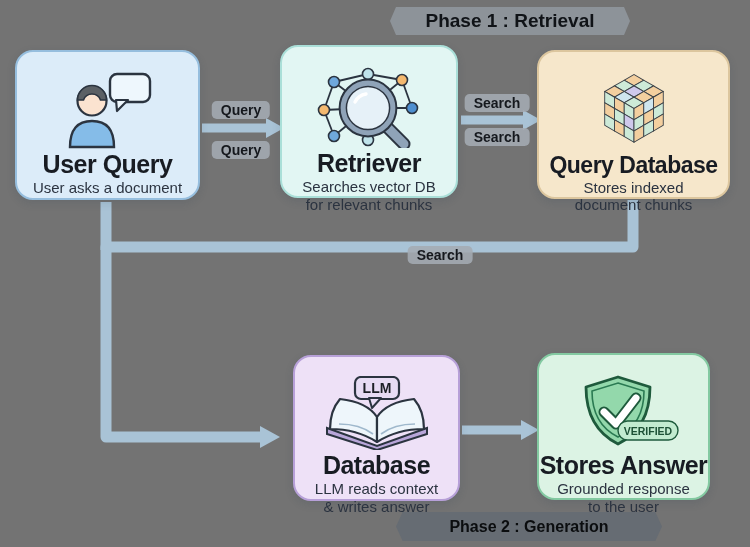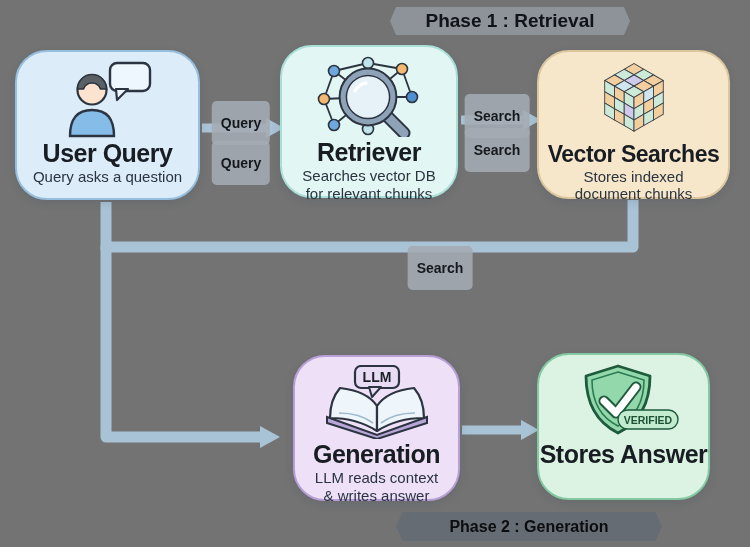--- a/index.html
+++ b/index.html
@@ -3,23 +3,23 @@
 <meta charset="utf-8">
 <style>
   html,body { margin:0; padding:0; background:#ffffff; }
   .canvas {
     position:relative; width:750px; height:547px; overflow:hidden;
     font-family:"Liberation Sans", sans-serif; background:#737373;
   }
   svg.connectors { position:absolute; left:0; top:0; width:750px; height:547px; }
 
   .node {
-    position:absolute; box-sizing:border-box; border-radius:32px;
+    position:absolute; box-sizing:border-box; border-radius:18px;
     display:flex; flex-direction:column; align-items:center; justify-content:flex-start;
-    padding-top:8px; box-shadow:0 3px 8px rgba(40,60,80,.15); border:2px solid;
+    padding-top:19px; box-shadow:0 3px 8px rgba(40,60,80,.15); border:2px solid;
   }
   .node-user-query   { left:15px;  top:50px;  width:185px; height:150px; background:#dcecf9; border-color:#96bede; }
   .node-retriever    { left:280px; top:45px;  width:178px; height:153px; background:#e2f6f3; border-color:#aadfd8; }
   .node-vector-db    { left:537px; top:50px;  width:193px; height:149px; background:#f6e7cb; border-color:#dcc69e; }
   .node-generator    { left:293px; top:355px; width:167px; height:146px; background:#eee1f7; border-color:#b7a0d8; }
   .node-final-answer { left:537px; top:353px; width:173px; height:147px; background:#dcf3e4; border-color:#83c9a1; }
 
   .node-title {
     font-weight:700; color:#181c23; font-size:25px; letter-spacing:-0.5px;
     line-height:1.05; margin-top:2px; white-space:nowrap;
@@ -27,21 +27,21 @@
   .node-vector-db .node-title { font-size:23px; }
   .node-subtitle {
     font-size:15px; color:#2b3340; text-align:center; line-height:1.15;
     white-space:pre-line; margin-top:2px;
   }
   .node-icon { flex:0 0 auto; line-height:0; }
 
   .edge-label {
     position:absolute; transform:translateX(-50%);
     background:rgba(164,171,179,0.88); color:#15181d;
-    font-size:14px; font-weight:700; padding:14px 9px; border-radius:5px;
+    font-size:14px; font-weight:700; padding:1px 9px; border-radius:5px;
     white-space:nowrap;
   }
 
   .ribbon {
     position:absolute; text-align:center; font-weight:700; color:#101317;
     clip-path:polygon(2.5% 0, 97.5% 0, 100% 50%, 97.5% 100%, 2.5% 100%, 0 50%);
   }
   .ribbon-phase1 { left:390px; top:7px;   width:240px; height:28px; line-height:28px; font-size:19px; background:#8d9399; }
   .ribbon-phase2 { left:396px; top:512px; width:266px; height:29px; line-height:29px; font-size:16px; background:#666c73; color:#0b0d0f; }
 </style>
@@ -85,21 +85,21 @@
     <span class="node-icon">
       <svg width="96" height="78" viewBox="0 0 96 78">
         <rect x="50" y="3" width="40" height="28" rx="7" fill="#eef7fd" stroke="#2b3440" stroke-width="2.4"></rect>
         <polygon points="56,29 68,29 57,40" fill="#eef7fd" stroke="#2b3440" stroke-width="2.2" stroke-linejoin="round"></polygon>
         <path d="M10 76 Q10 50 32 50 Q54 50 54 76 Z" fill="#85bce8" stroke="#2b3440" stroke-width="2.4"></path>
         <circle cx="32" cy="30" r="14.5" fill="#fbe3d0" stroke="#2b3440" stroke-width="2.2"></circle>
         <path d="M17.5 29 A14.5 14.5 0 0 1 46.5 29 L40.5 29 A9 9 0 0 0 23.5 29 Z" fill="#5b6065" stroke="#2b3440" stroke-width="1.6"></path>
       </svg>
     </span>
     <div class="node-title">User Query</div>
-    <div class="node-subtitle">Query asks a question</div>
+    <div class="node-subtitle">User asks a document</div>
   </div>
 
   <div class="node node-retriever">
     <span class="node-icon">
       <svg width="118" height="82" viewBox="0 0 118 82">
         <g stroke="#2b3440" stroke-width="1.8">
           <line x1="58" y1="42" x2="24" y2="16"></line>
             <line x1="58" y1="42" x2="58" y2="8"></line>
           <line x1="58" y1="42" x2="92" y2="14"></line>
             <line x1="58" y1="42" x2="14" y2="44"></line>
@@ -168,59 +168,61 @@
             <rect x="26" y="0" width="13" height="13" fill="#f3cf9f"></rect>
           <rect x="0" y="13" width="13" height="13" fill="#cdead8"></rect>
             <rect x="13" y="13" width="13" height="13" fill="#f3cf9f"></rect>
             <rect x="26" y="13" width="13" height="13" fill="#cdead8"></rect>
           <rect x="0" y="26" width="13" height="13" fill="#f3cf9f"></rect>
             <rect x="13" y="26" width="13" height="13" fill="#cdead8"></rect>
             <rect x="26" y="26" width="13" height="13" fill="#f3cf9f"></rect>
         </g>
       </svg>
     </span>
-    <div class="node-title">Vector Searches</div>
+    <div class="node-title">Query Database</div>
     <div class="node-subtitle">Stores indexed
 document chunks</div>
   </div>
 
   <div class="node node-generator">
     <span class="node-icon">
       <svg width="120" height="74" viewBox="0 0 120 74">
         <g>
           <rect x="38" y="1" width="44" height="22" rx="6" fill="#e7dcf4" stroke="#2b3440" stroke-width="2.2"></rect>
           <polygon points="52,22 64,22 55,32" fill="#e7dcf4" stroke="#2b3440" stroke-width="2" stroke-linejoin="round"></polygon>
           <text x="60" y="17" text-anchor="middle" font-size="14" font-weight="bold" fill="#1c2026" font-family="Liberation Sans, sans-serif">LLM</text>
         </g>
         <path d="M10 52 L60 70 L110 52 L110 58 L60 74 L10 58 Z" fill="#b8a6d9" stroke="#2b3440" stroke-width="2"></path>
         <path d="M60 66 C 46 57, 28 53, 13 53 C 13 40, 17 30, 23 23 C 41 25, 54 32, 60 41 Z" fill="#eef6fb" stroke="#2b3440" stroke-width="2.2" stroke-linejoin="round"></path>
         <path d="M60 66 C 74 57, 92 53, 107 53 C 107 40, 103 30, 97 23 C 79 25, 66 32, 60 41 Z" fill="#eef6fb" stroke="#2b3440" stroke-width="2.2" stroke-linejoin="round"></path>
         <path d="M22 48 C 36 48, 48 52, 56 58" fill="none" stroke="#9fb8cc" stroke-width="1.6"></path>
         <path d="M98 48 C 84 48, 72 52, 64 58" fill="none" stroke="#9fb8cc" stroke-width="1.6"></path>
       </svg>
     </span>
-    <div class="node-title">Generation</div>
+    <div class="node-title">Database</div>
     <div class="node-subtitle">LLM reads context
 &amp; writes answer</div>
   </div>
 
   <div class="node node-final-answer">
     <span class="node-icon">
       <svg width="116" height="76" viewBox="0 0 116 76">
         <path d="M52 3 L84 13 C84 40 74 59 52 70 C30 59 20 40 20 13 Z" fill="#93d8ab" stroke="#1e5a3c" stroke-width="2.8" stroke-linejoin="round"></path>
         <path d="M52 9 L78 17 C78 39 70 54 52 63 C34 54 26 39 26 17 Z" fill="none" stroke="#2a7a52" stroke-width="1.6"></path>
         <path d="M38 38 L50 50 L70 24" fill="none" stroke="#1e5a3c" stroke-width="11" stroke-linecap="round" stroke-linejoin="round"></path>
         <path d="M38 38 L50 50 L70 24" fill="none" stroke="#ffffff" stroke-width="7" stroke-linecap="round" stroke-linejoin="round"></path>
         <g>
           <rect x="52" y="47" width="60" height="19" rx="9.5" fill="#c2ebd0" stroke="#1e5a3c" stroke-width="1.4"></rect>
           <text x="82" y="60.5" text-anchor="middle" font-size="10.5" font-weight="bold" fill="#1d5136" font-family="Liberation Sans, sans-serif">VERIFIED</text>
         </g>
       </svg>
     </span>
     <div class="node-title">Stores Answer</div>
+    <div class="node-subtitle">Grounded response
+to the user</div>
   </div>
 
   <div class="edge-label" style="left:241px; top:101px;">Query</div>
   <div class="edge-label" style="left:241px; top:141px;">Query</div>
   <div class="edge-label" style="left:497px; top:94px;">Search</div>
   <div class="edge-label" style="left:497px; top:128px;">Search</div>
   <div class="edge-label" style="left:440px; top:246px;">Search</div>
 
 </div>
 

